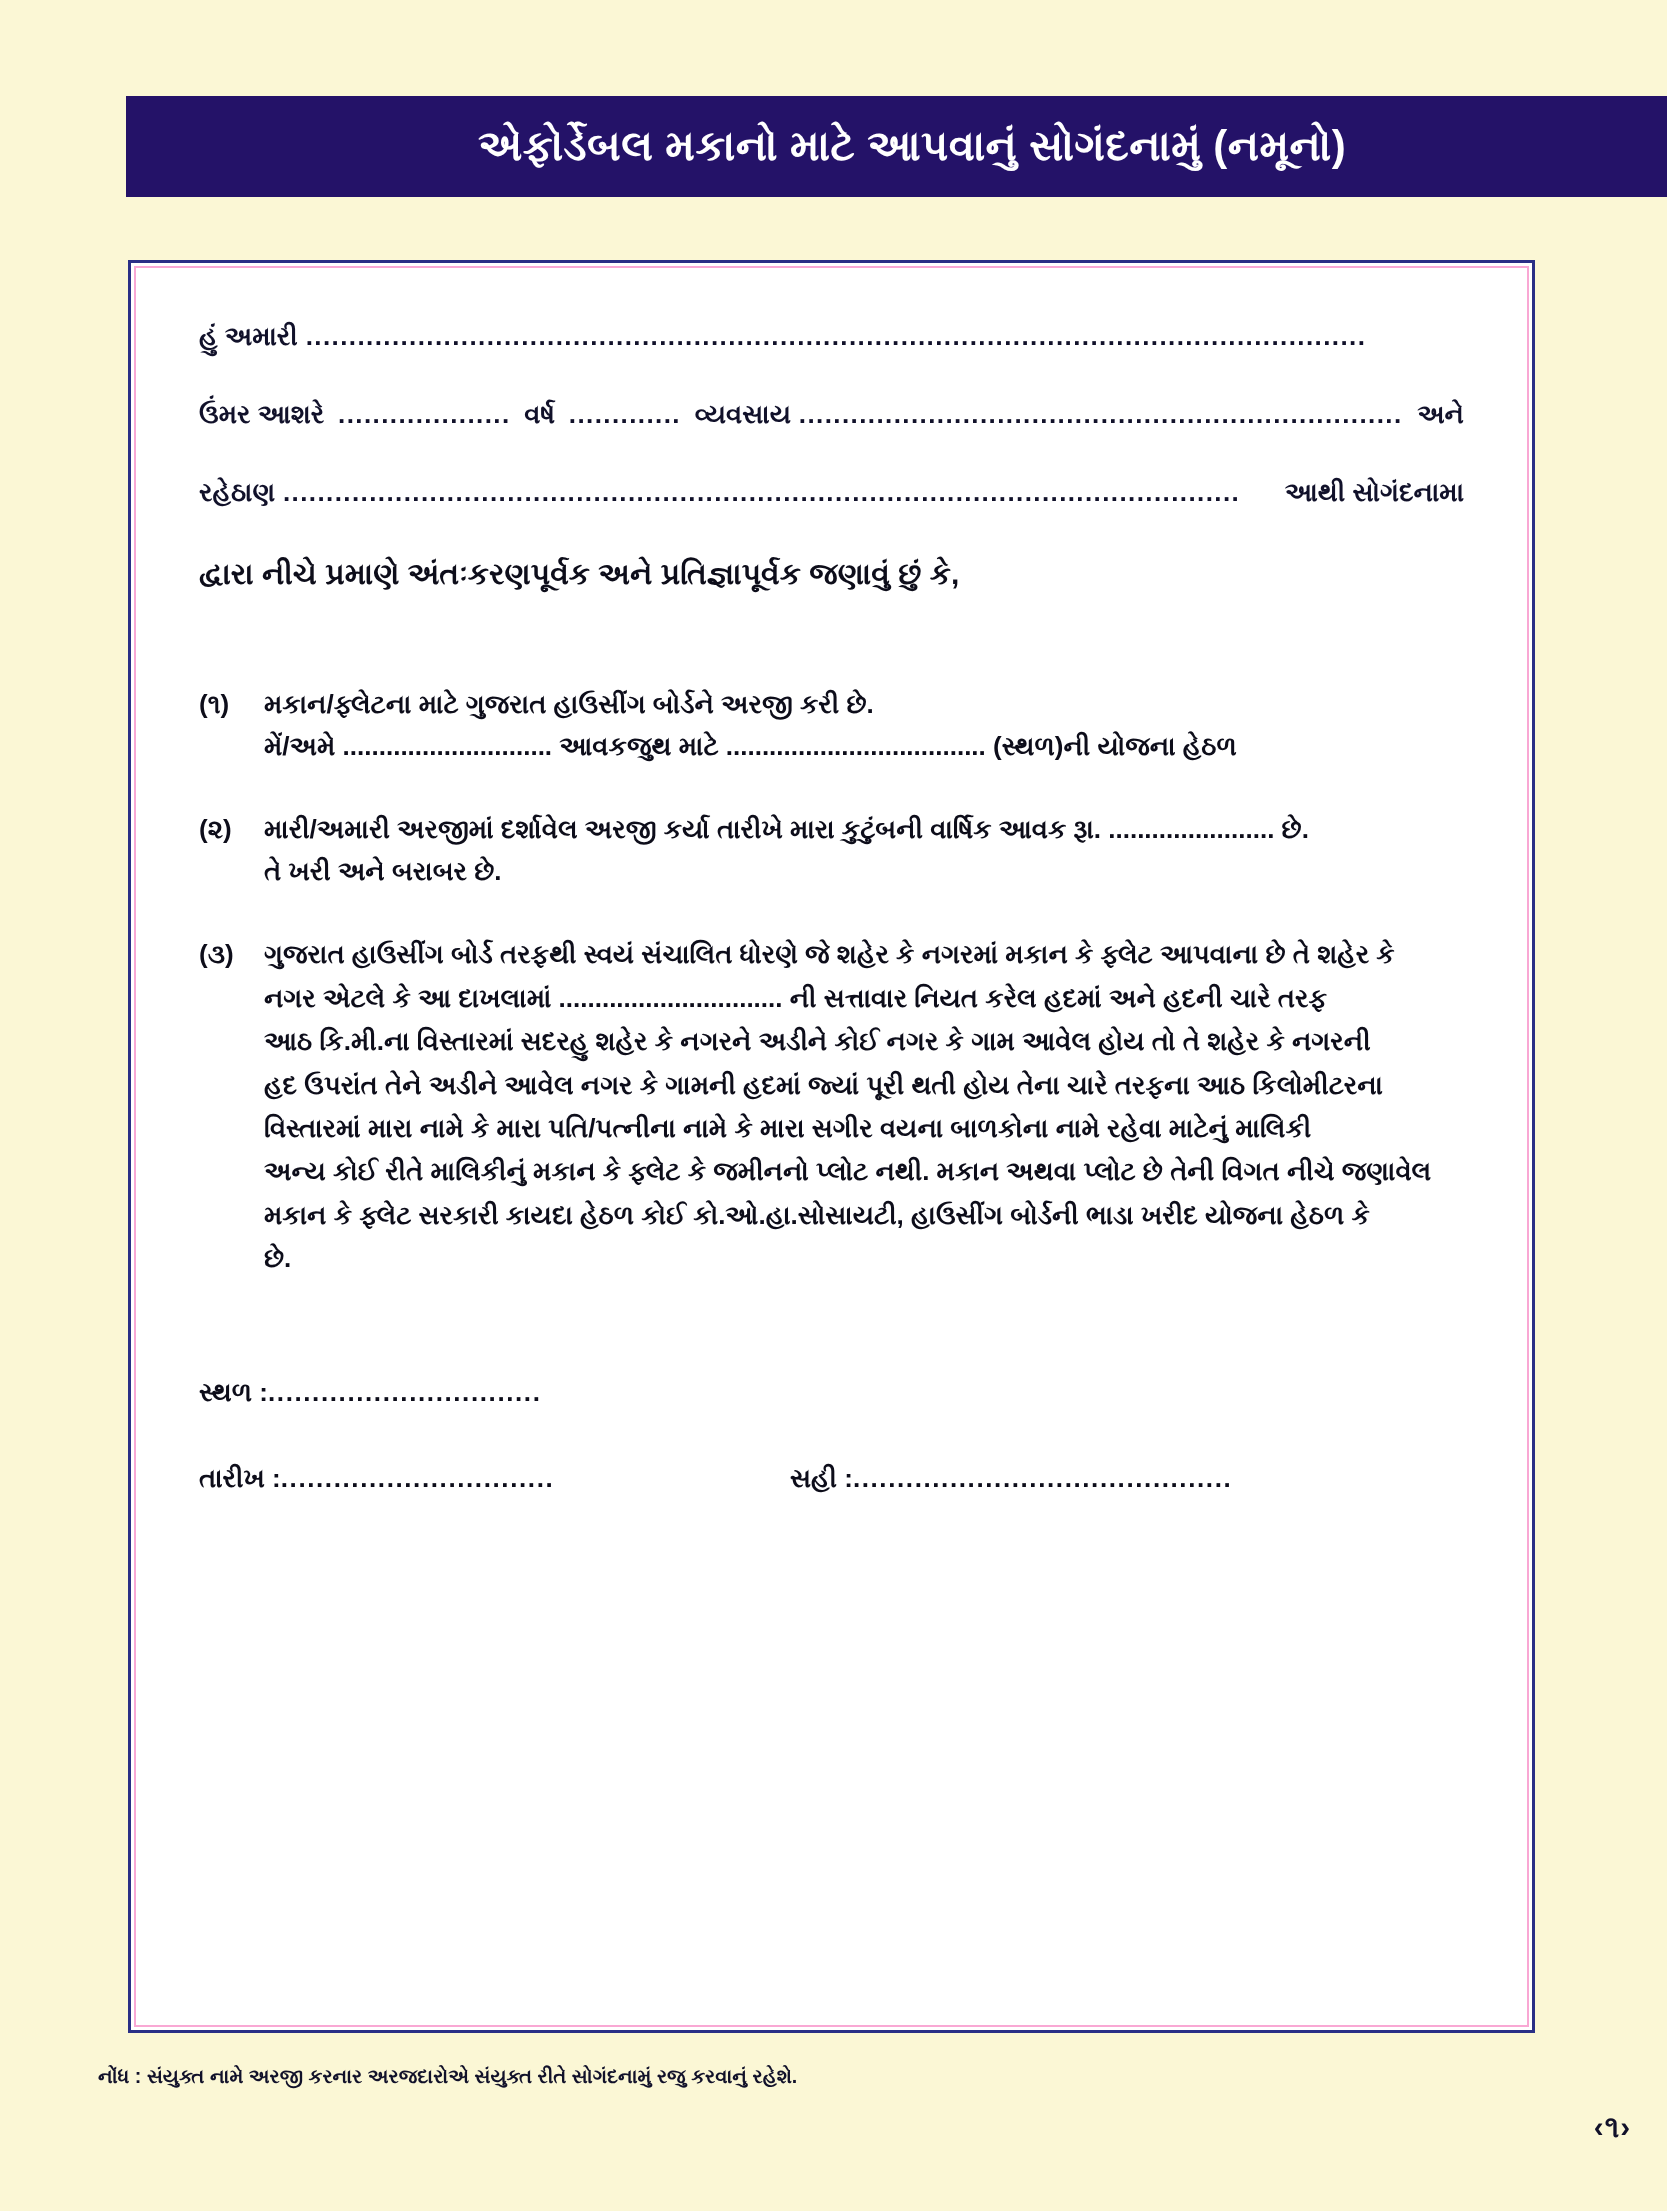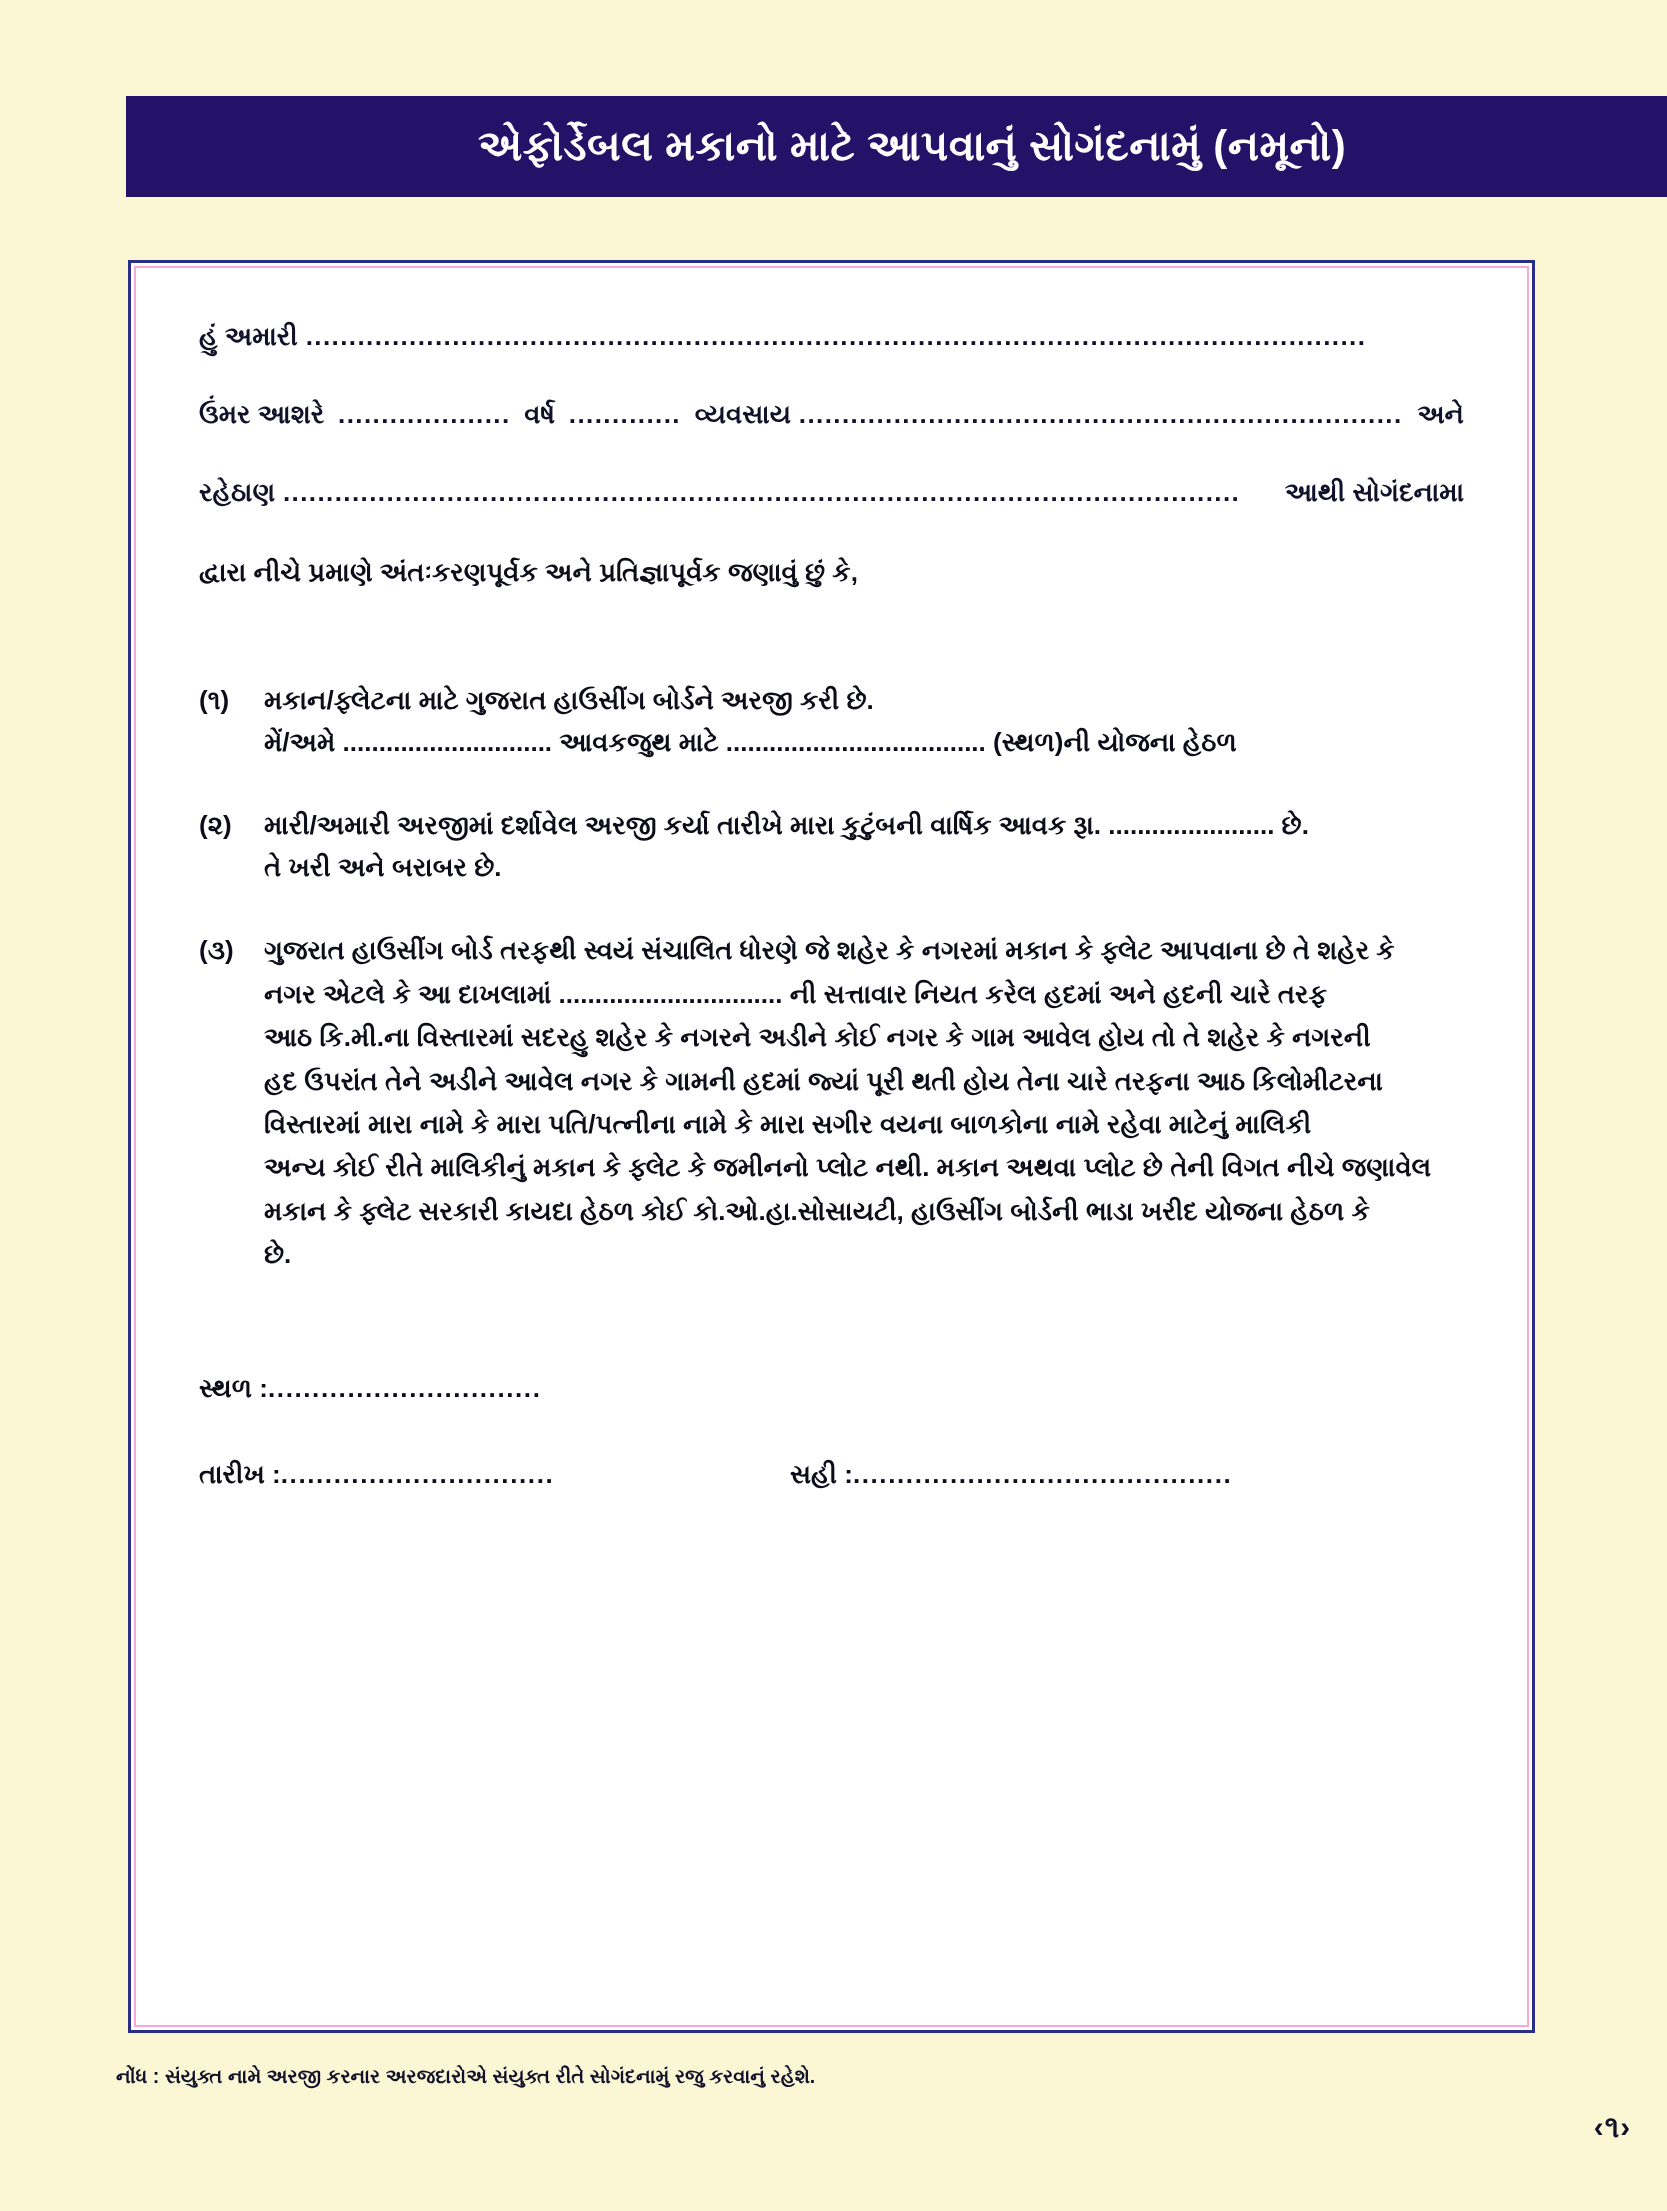--- a/index.html
+++ b/index.html
@@ -87,21 +87,21 @@
   .intro-row .fill {
     flex: 1 1 auto;
     overflow: hidden;
     white-space: nowrap;
     letter-spacing: 1.4px;
     padding: 0 7.9px;
   }
   .intro-row .tail { flex: 0 0 auto; white-space: nowrap; }
 
   .declare-line {
-    font-size: 26px;
+    font-size: 30px;
     font-weight: bold;
     margin-top: 6px;
     margin-bottom: 0;
   }
 
   
   .clauses {
     margin-top: 91px;
   }
   .clause {
@@ -145,21 +145,21 @@
     font-weight: bold;
     margin-bottom: 55px;
   }
   .sign-field { white-space: nowrap; }
   .sign-field .dots { letter-spacing: 1.6px; }
   .sign-left { flex: 0 0 591px; }
 
   
   .footnote {
     position: absolute;
-    left: 116px;
+    left: 98px;
     top: 2065px;
     font-size: 19.7px;
     font-weight: bold;
     color: #11112a;
     white-space: nowrap;
   }
   .page-number {
     position: absolute;
     right: 37px;
     top: 2110px;

